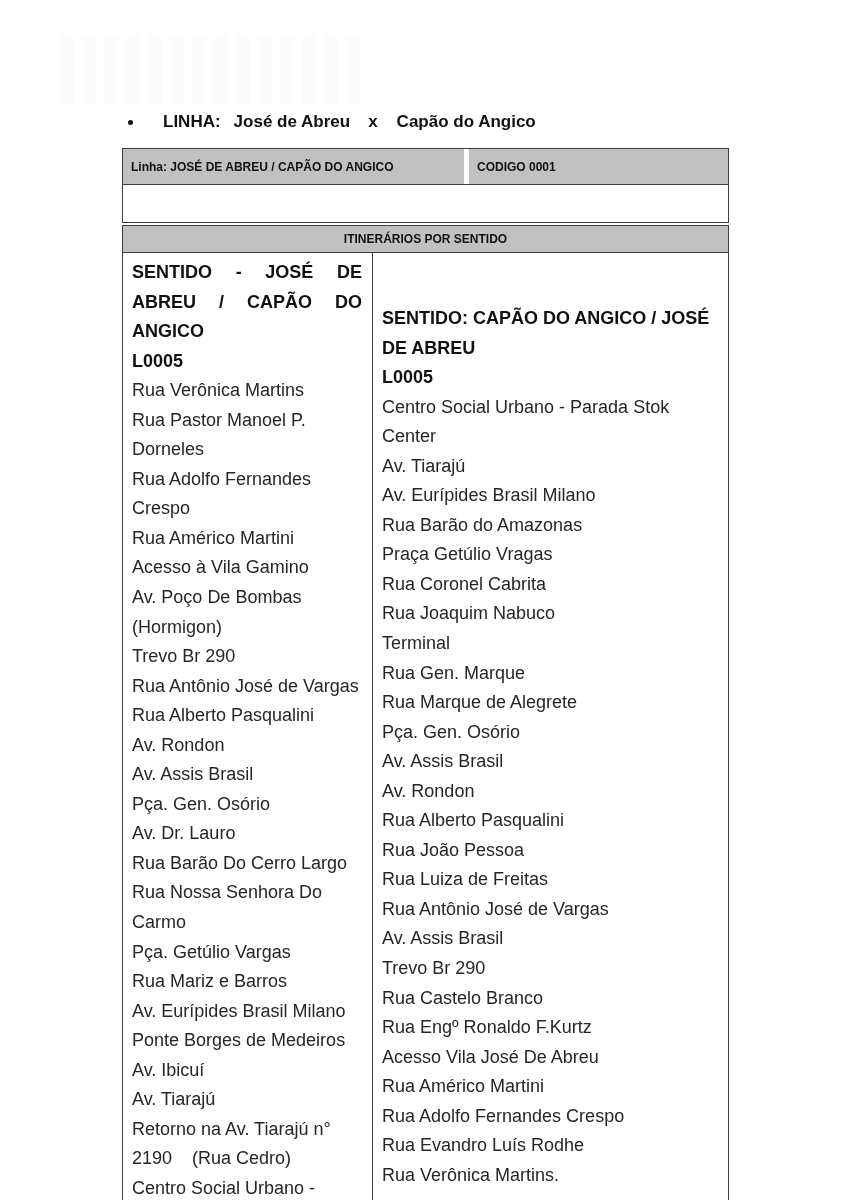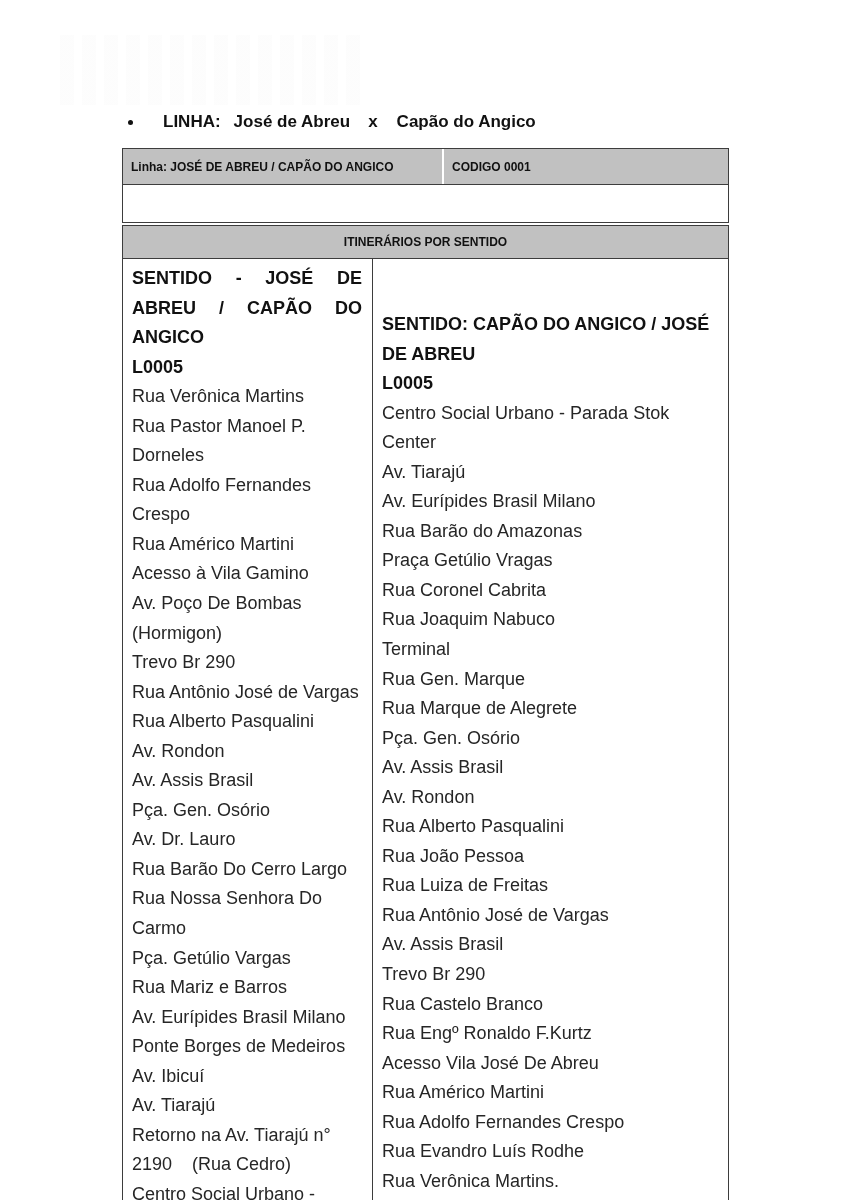--- a/index.html
+++ b/index.html
@@ -56,30 +56,30 @@
     background: #c1c1c1;
     border: 1px solid #3d3d3d;
   }
   .cell-line, .cell-code {
     display: flex;
     align-items: center;
     font-weight: bold;
     color: #111111;
     padding: 0 8px;
   }
-  .cell-line { width: 321px; border-right: 2px solid #ffffff; }
+  .cell-line { width: 346px; border-right: 5px solid #ffffff; }
   .cell-code { flex: 1; }
   .row-empty {
     height: 38px;
     background: #ffffff;
     border: 1px solid #3d3d3d;
     border-top: none;
   }
   .row-section {
-    height: 34px;
+    height: 28px;
     margin-top: 2px;
     background: #c1c1c1;
     border: 1px solid #3d3d3d;
     display: flex;
     align-items: center;
     justify-content: center;
     font-weight: bold;
     color: #111111;
   }
   .row-body {

